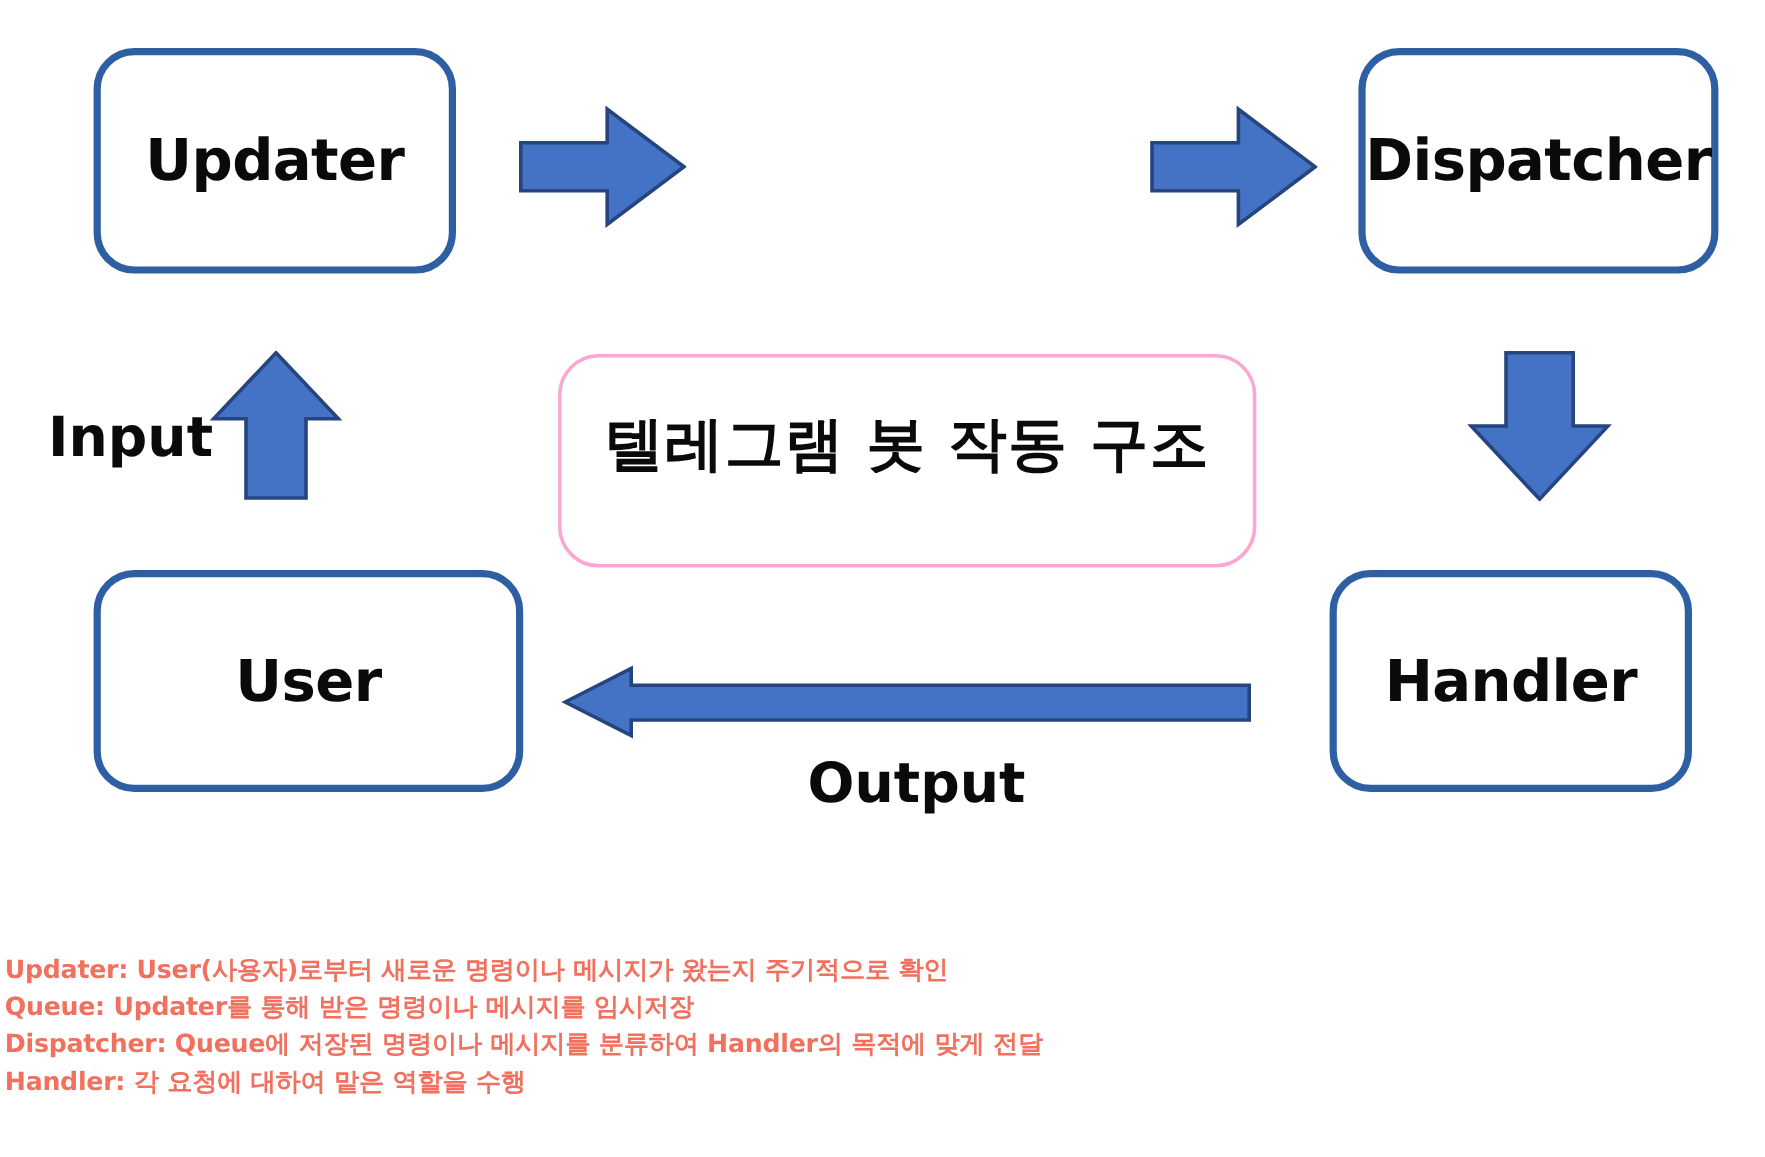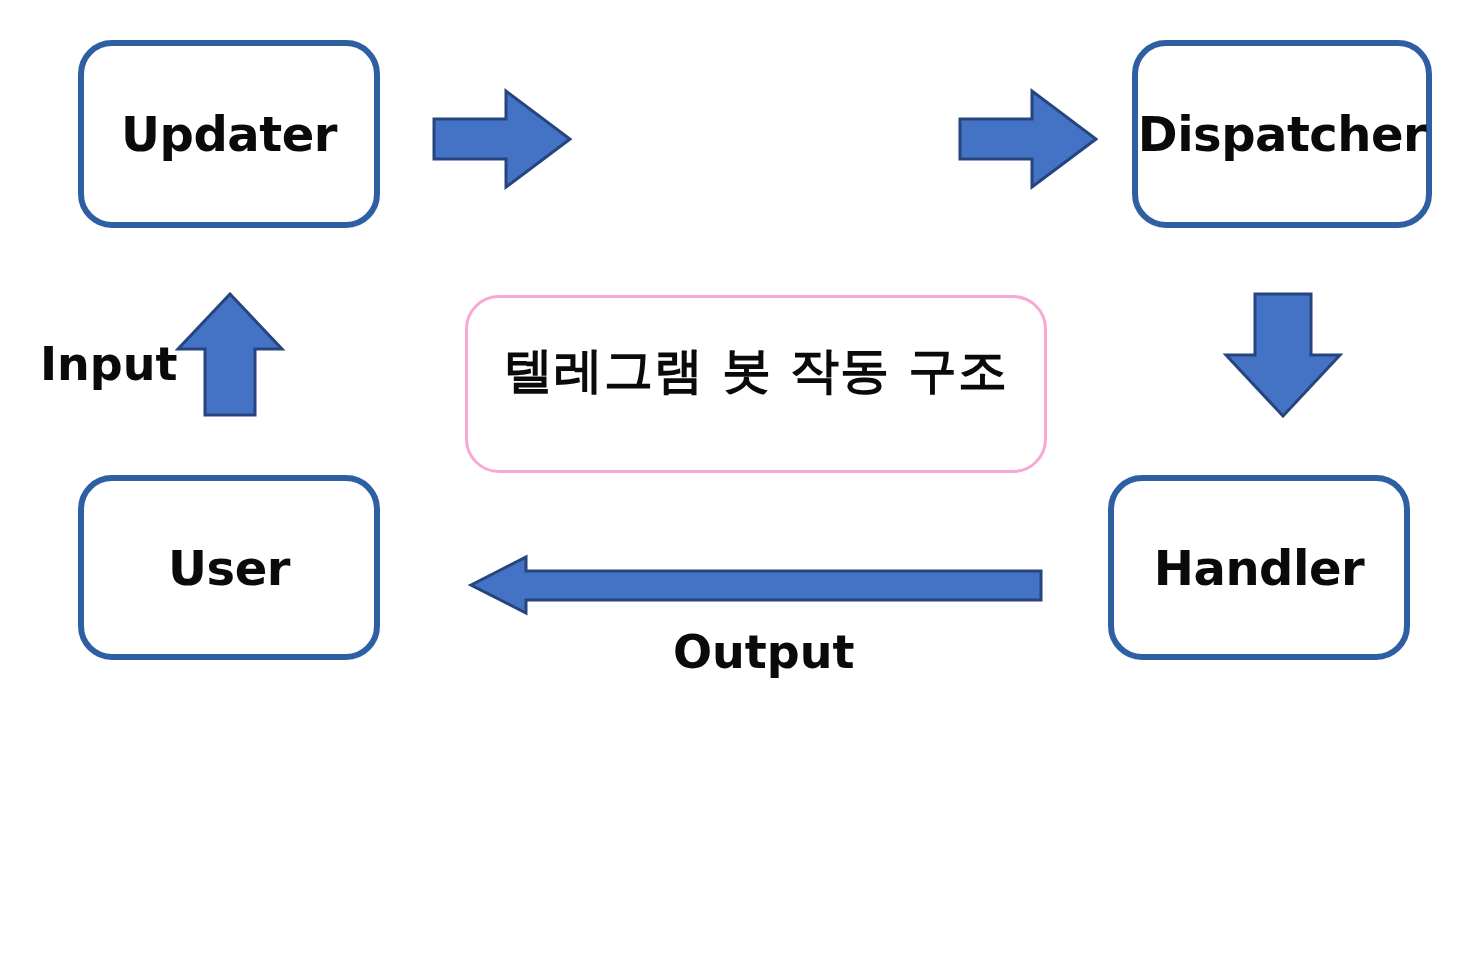--- a/index.html
+++ b/index.html
@@ -34,21 +34,21 @@
     font-weight: bold;
     font-size: 48px;
     letter-spacing: -0.5px;
     color: #0a0a0a;
     line-height: 1;
     white-space: nowrap;
   }
   #node-updater   { left: 78px;   top: 40px;  width: 302px; height: 188px; }
   #node-queue     { left: 608px;  top: 42px;  width: 300px; height: 186px; }
   #node-dispatcher{ left: 1132px; top: 40px;  width: 300px; height: 188px; }
-  #node-user      { left: 78px;   top: 475px; width: 302px; height: 185px; }
+  #node-user      { left: 78px;   top: 475px; width: 358px; height: 185px; }
   #node-handler   { left: 1108px; top: 475px; width: 302px; height: 185px; }
 
   
   #center-box {
     position: absolute;
     left: 465px;
     top: 295px;
     width: 582px;
     height: 178px;
     box-sizing: border-box;
@@ -161,14 +161,20 @@
 
   <div class="arrow-wrap" id="arrow-handler-user">
     <svg width="576" height="64" viewBox="0 0 576 64" xmlns="http://www.w3.org/2000/svg">
       <polygon points="3,32 58,4 58,18 573,18 573,47 58,47 58,60" fill="#4472C4" stroke="#26457E" stroke-width="3" stroke-linejoin="miter"></polygon>
     </svg>
   </div>
 
   <div class="edge-label" id="label-output">Output</div>
   <div class="edge-label" id="label-input">Input</div>
 
+  <div id="legend">
+    <div class="legend-line">Updater: User(사용자)로부터 새로운 명령이나 메시지가 왔는지 주기적으로 확인</div>
+    <div class="legend-line">Queue: Updater를 통해 받은 명령이나 메시지를 임시저장</div>
+    <div class="legend-line">Dispatcher: Queue에 저장된 명령이나 메시지를 분류하여 Handler의 목적에 맞게 전달</div>
+    <div class="legend-line">Handler: 각 요청에 대하여 맡은 역할을 수행</div>
+  </div>
 
 </div>
 
 </body></html>

